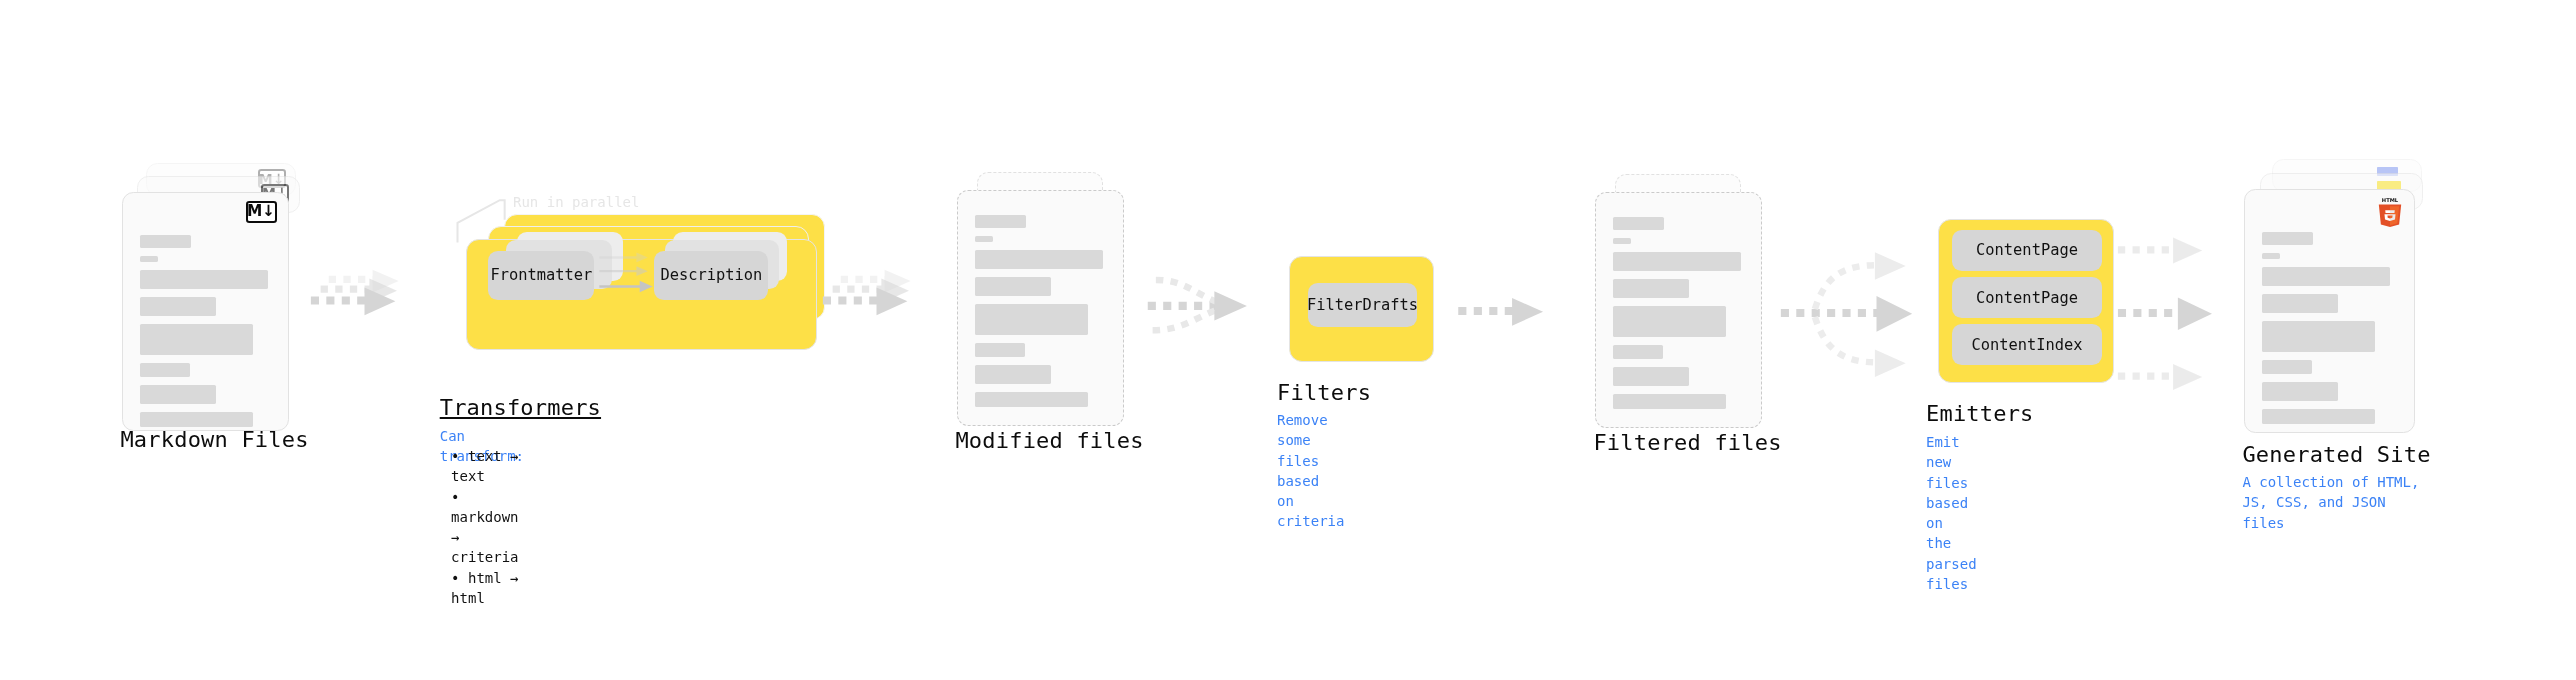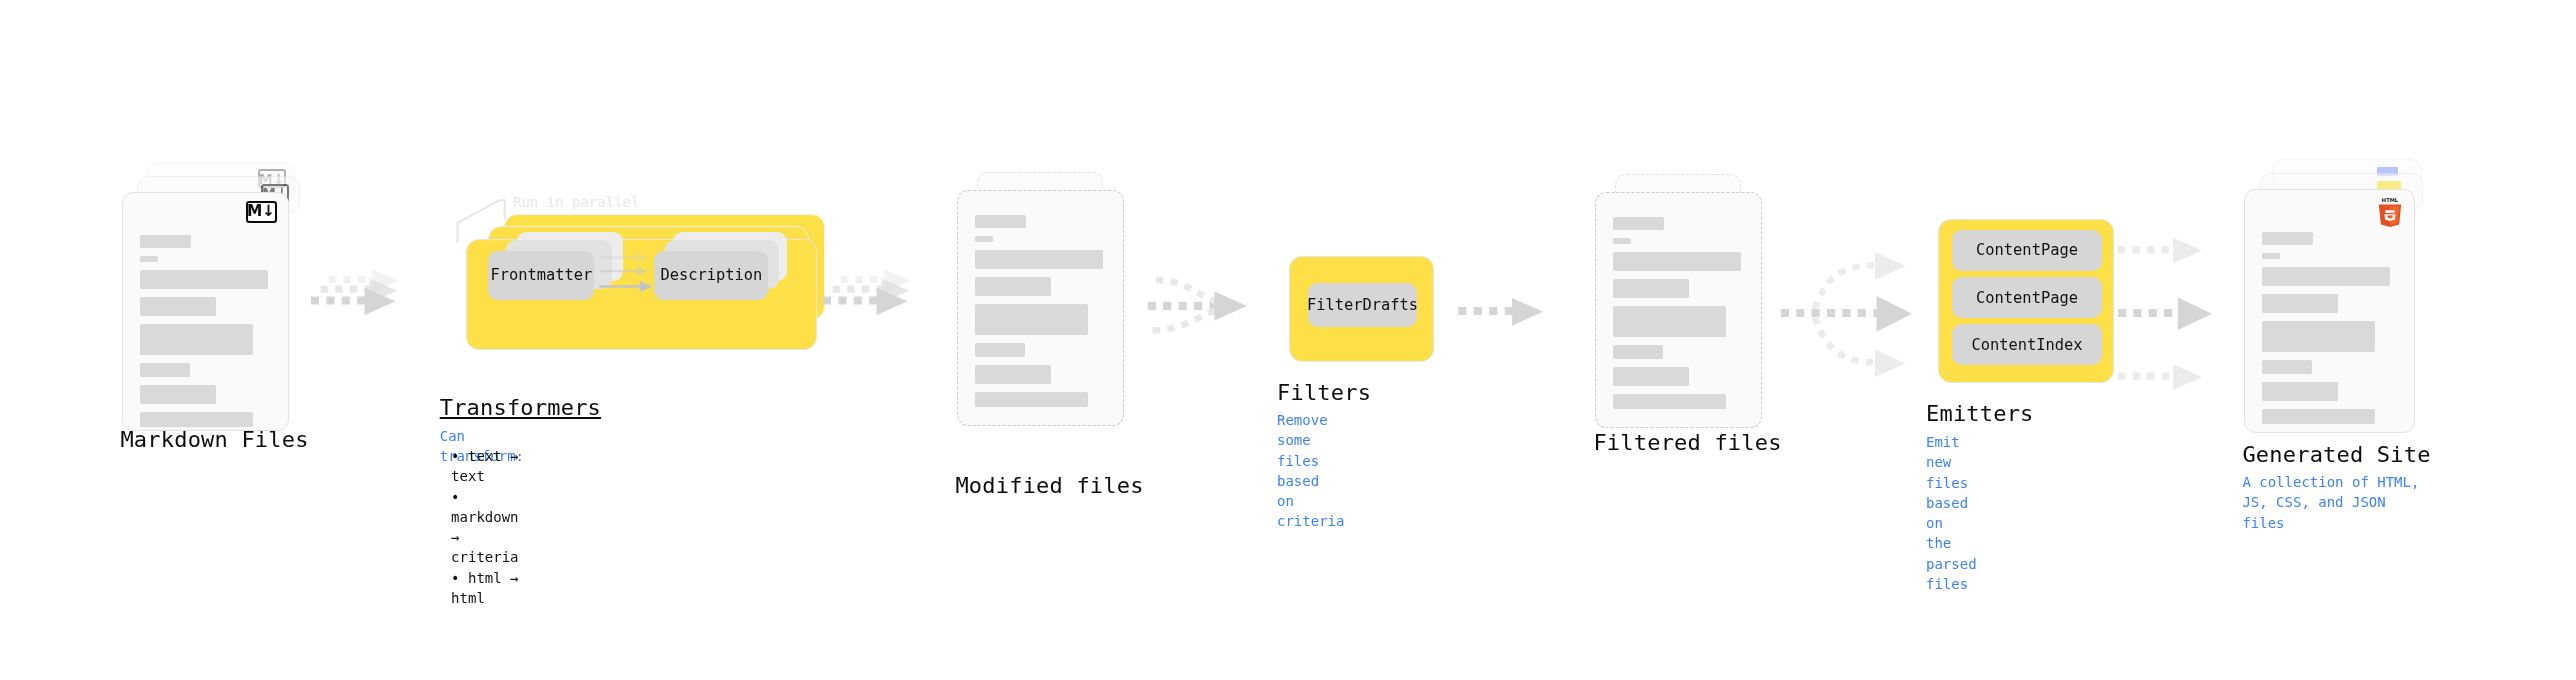--- a/index.html
+++ b/index.html
@@ -217,21 +217,21 @@
         <div class="skel" style="left:17px; top:45px; width:18px; height:5.7px;"></div>
         <div class="skel" style="left:17px; top:59px; width:128px; height:18.7px;"></div>
         <div class="skel" style="left:17px; top:86px; width:76px; height:18.7px;"></div>
         <div class="skel" style="left:17px; top:113px; width:113px; height:31px;"></div>
         <div class="skel" style="left:17px; top:152px; width:50px; height:14px;"></div>
         <div class="skel" style="left:17px; top:174px; width:76px; height:18.7px;"></div>
         <div class="skel" style="left:17px; top:201px; width:113px; height:14.6px;"></div>
       </div>
     </div>
 
-    <div class="title" style="left:-1.6px; top:256px;margin-top:45px;">Modified files</div>
+    <div class="title" style="left:-1.6px; top:256px;">Modified files</div>
   </div>
 
   <svg style="left:1138px; top:252px; width:130px; height:98px;" viewBox="0 0 160 120" width="130" height="98">
     <path d="M12,66 L96,66" stroke="#d5d5d5" stroke-width="10" stroke-dasharray="10 9" fill="none"></path>
     <path d="M22,34 C58,34 70,52 100,62" stroke="#e8e8e8" stroke-width="8" stroke-dasharray="9 9" fill="none"></path>
     <path d="M18,96 C56,96 70,80 100,70" stroke="#e8e8e8" stroke-width="8" stroke-dasharray="9 9" fill="none"></path>
     <polygon points="94,48 134,66 94,84" fill="#d5d5d5"></polygon>
   </svg>
 
   <div class="node" style="left:1277px; top:256px;">

